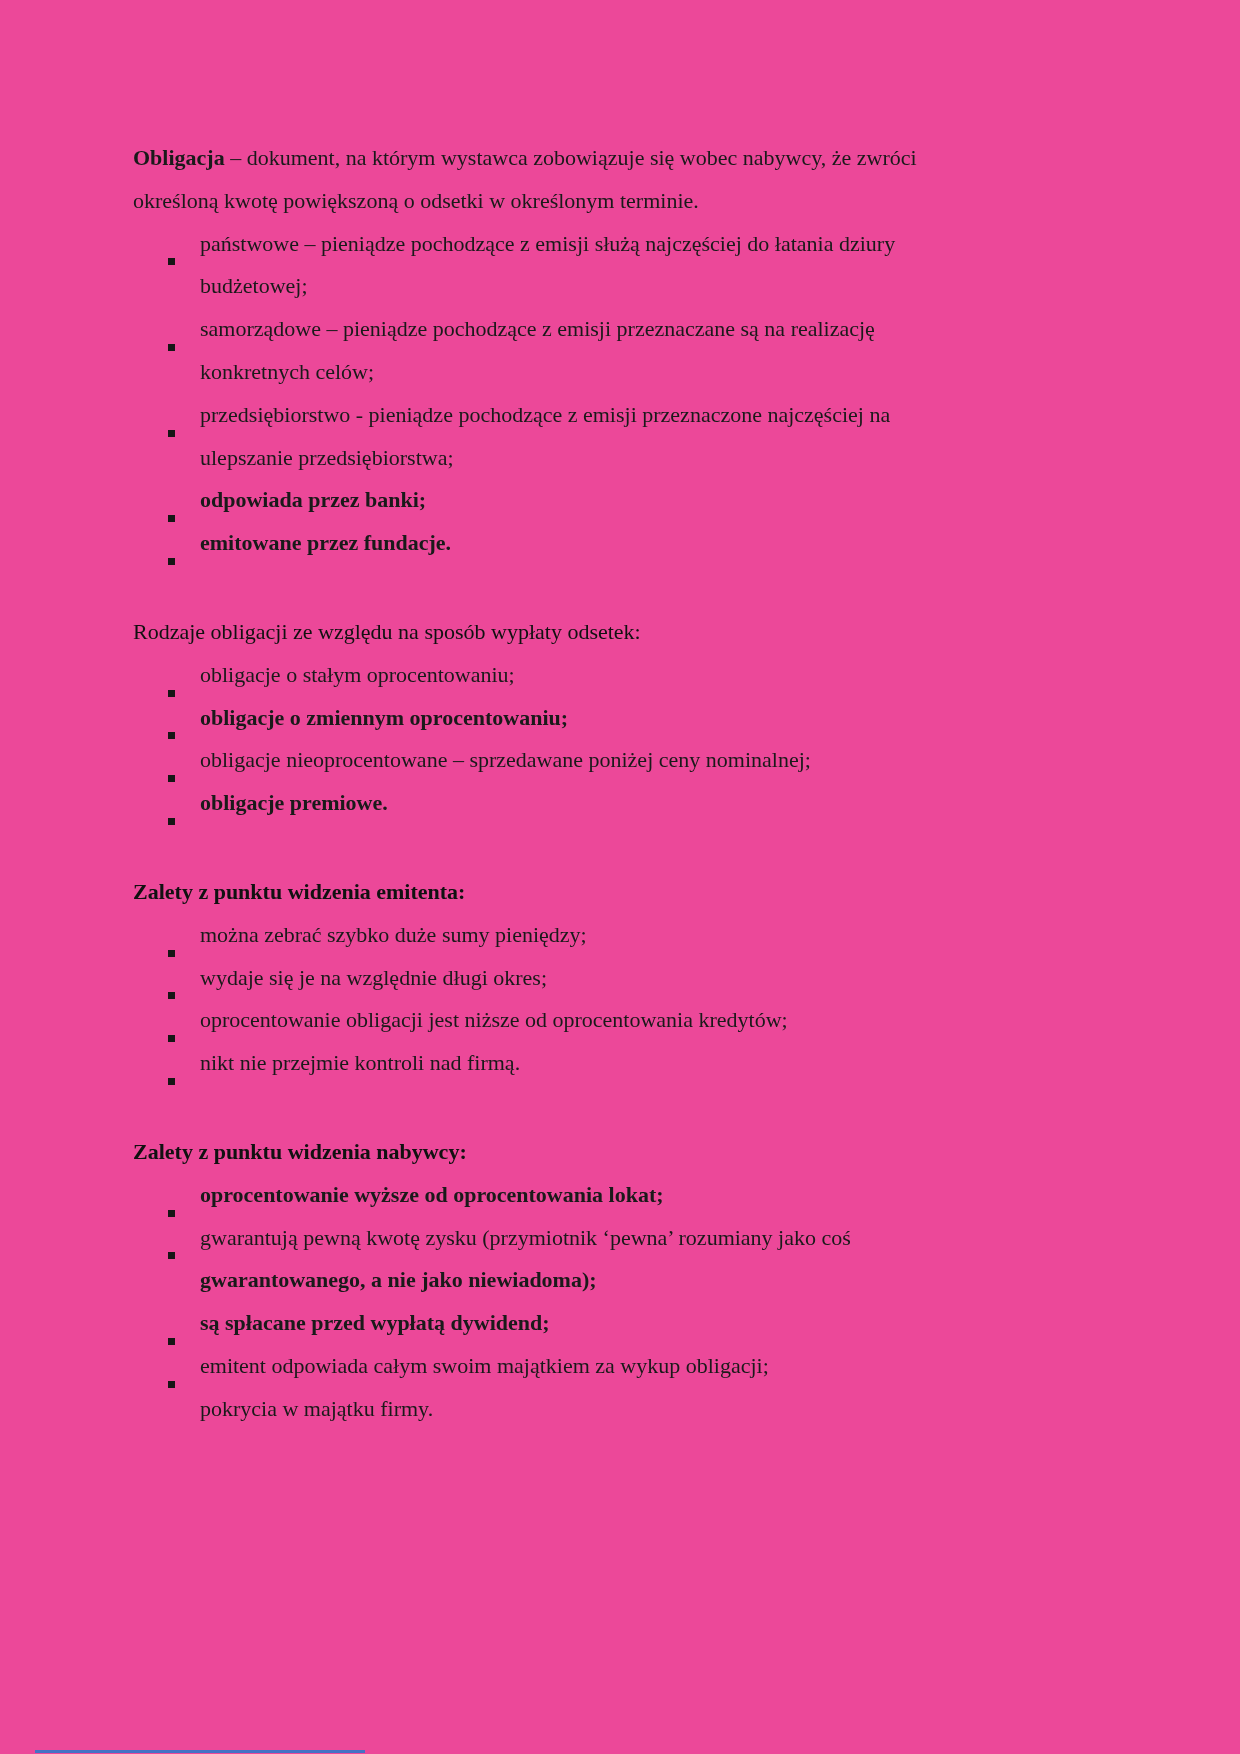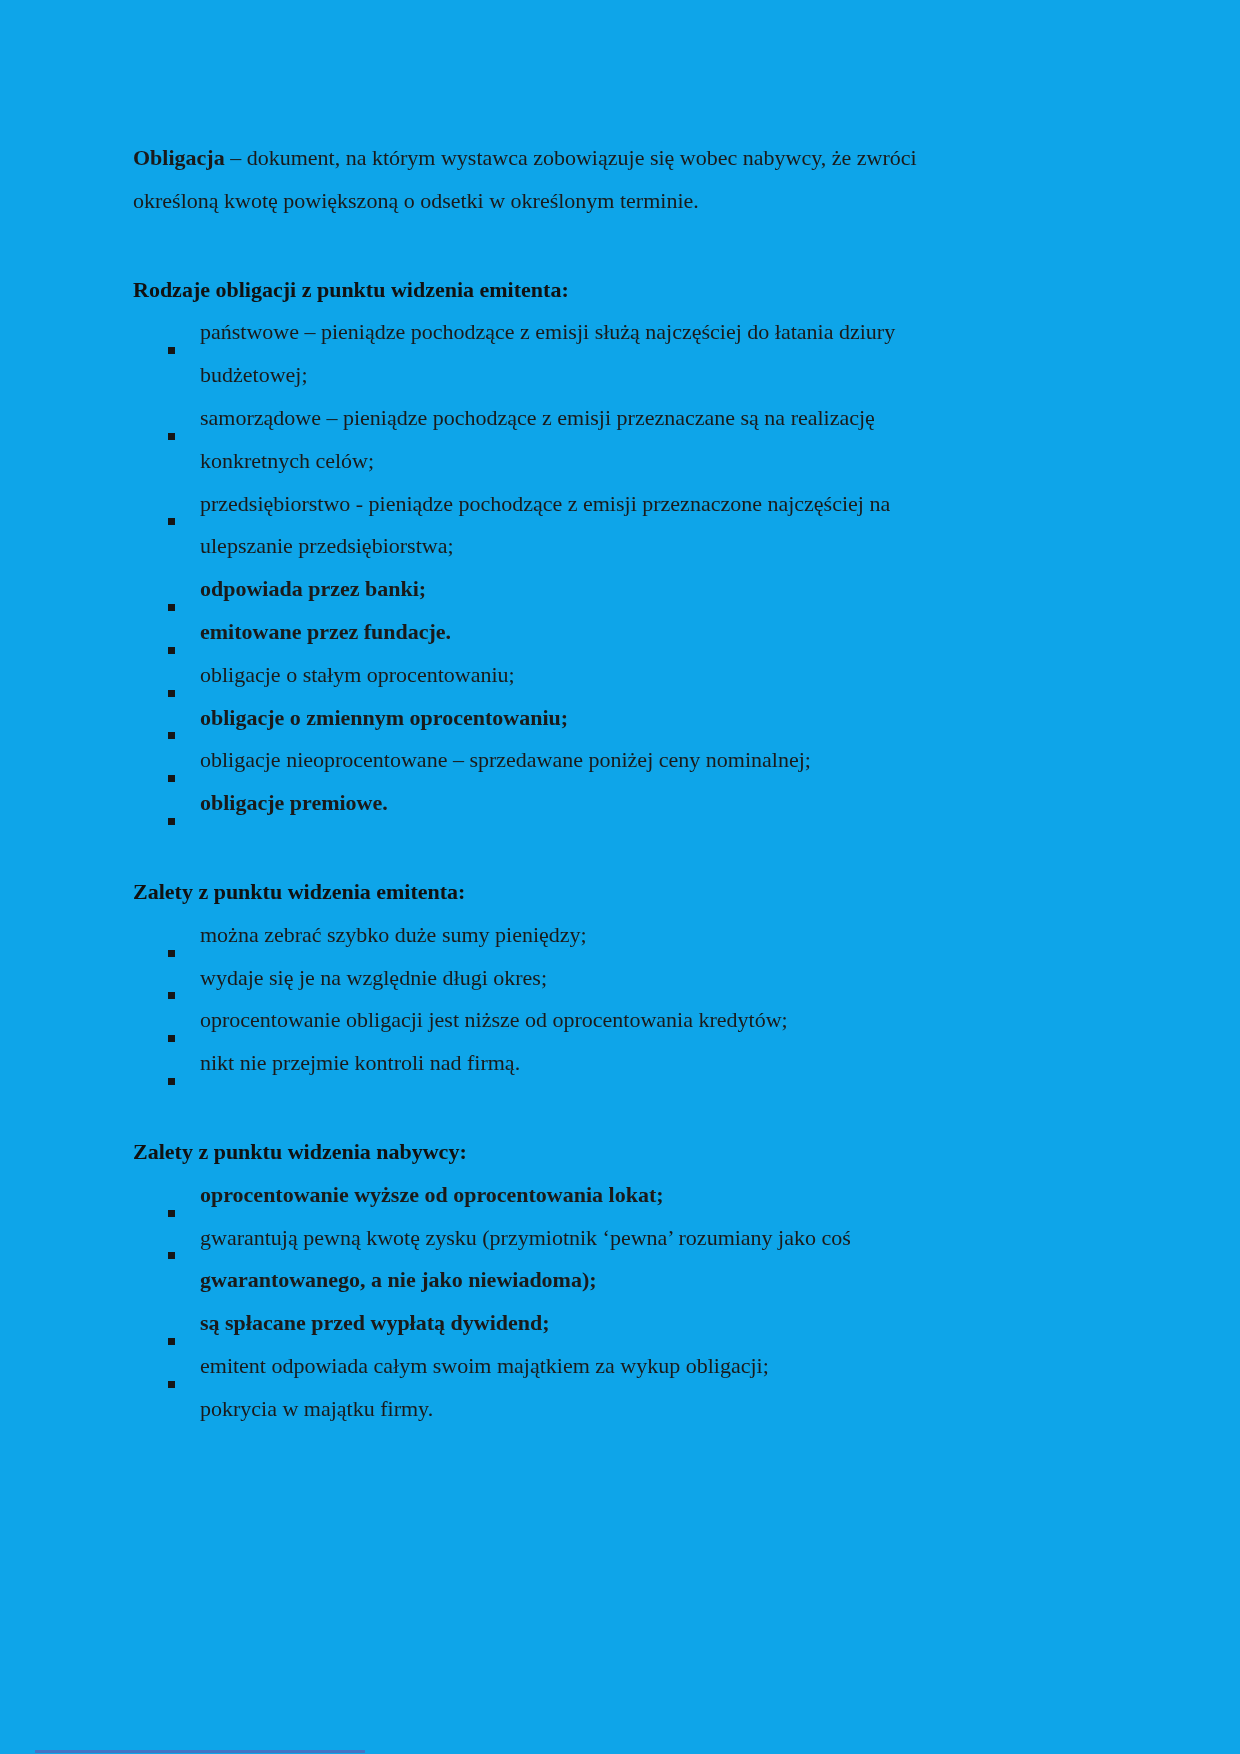--- a/index.html
+++ b/index.html
@@ -4,21 +4,21 @@
 <style>
   html, body { margin: 0; padding: 0; }
   body {
     width: 1240px; height: 1754px;
     background: #fdfdfd;
     font-family: "Liberation Serif", "DejaVu Serif", serif;
   }
   .page {
     position: relative;
     width: 1240px; height: 1754px;
-    background: #0ea5e9;
+    background: #ec4899;
     color: #1a1a1a;
     overflow: hidden;
   }
   .content {
     position: absolute;
     left: 133px; top: 0;
     width: 840px;
     padding-top: 137px;
   }
   .line {
@@ -55,21 +55,20 @@
 </style>
 </head>
 <body>
 
 <div class="page">
   <div class="content">
 
     <p class="line"><span class="b">Obligacja</span><span> – dokument, na którym wystawca zobowiązuje się wobec nabywcy, że zwróci</span></p>
     <p class="line">określoną kwotę powiększoną o odsetki w określonym terminie.</p>
 
-    <p class="line heading b">Rodzaje obligacji z punktu widzenia emitenta:</p>
 
     <div class="line bullet">
       <span class="marker"></span>
       <span class="btxt">państwowe – pieniądze pochodzące z emisji służą najczęściej do łatania dziury</span>
     </div>
     <p class="line cont">budżetowej;</p>
 
     <div class="line bullet">
       <span class="marker"></span>
       <span class="btxt">samorządowe – pieniądze pochodzące z emisji przeznaczane są na realizację</span>
@@ -85,20 +84,21 @@
     <div class="line bullet">
       <span class="marker"></span>
       <span class="btxt b">odpowiada przez banki;</span>
     </div>
 
     <div class="line bullet">
       <span class="marker"></span>
       <span class="btxt b">emitowane przez fundacje.</span>
     </div>
 
+    <p class="line heading">Rodzaje obligacji ze względu na sposób wypłaty odsetek:</p>
 
     <div class="line bullet">
       <span class="marker"></span>
       <span class="btxt">obligacje o stałym oprocentowaniu;</span>
     </div>
 
     <div class="line bullet">
       <span class="marker"></span>
       <span class="btxt b">obligacje o zmiennym oprocentowaniu;</span>
     </div>

